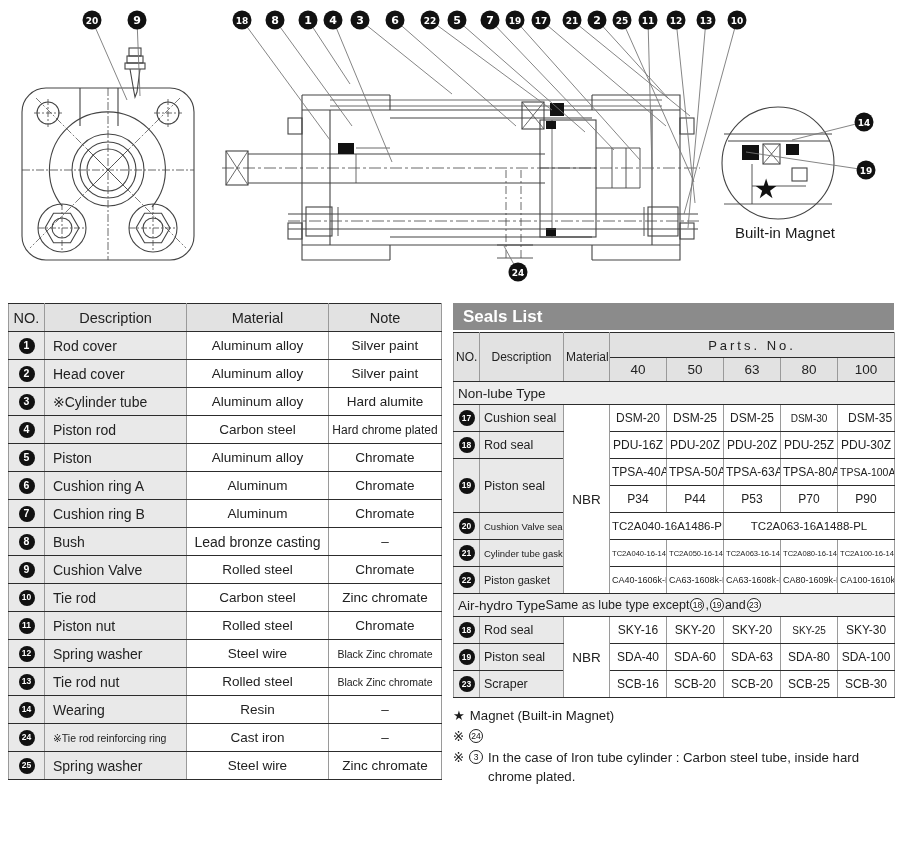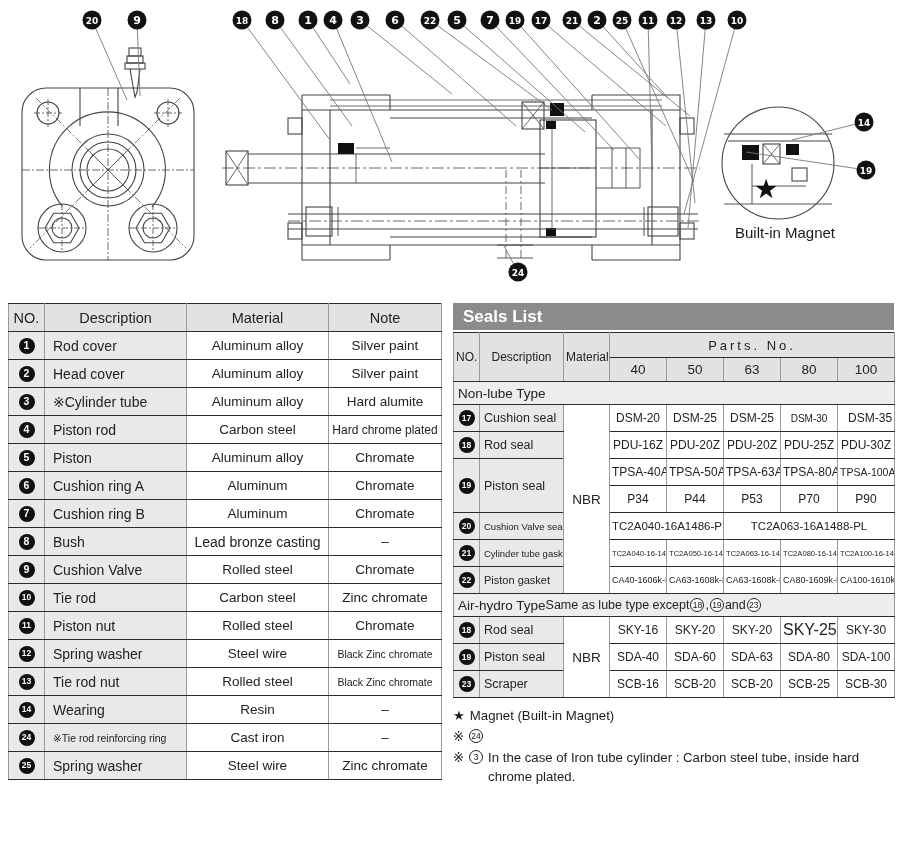--- a/index.html
+++ b/index.html
@@ -489,21 +489,21 @@
                 </div>
               </td>
             </tr>
             <tr>
               <td class="no-cell"><span class="cnum two">18</span></td>
               <td class="desc-cell" style="font-size: 12.5px;">Rod seal</td>
               <td class="mat-cell" rowspan="3">NBR</td>
               <td class="val-cell" style="font-size: 12px;">SKY-16</td>
               <td class="val-cell" style="font-size: 12px;">SKY-20</td>
               <td class="val-cell" style="font-size: 12px;">SKY-20</td>
-              <td class="val-cell" style="font-size: 16px;">SKY-25</td>
+              <td class="val-cell" style="font-size: 10px;">SKY-25</td>
               <td class="val-cell" style="font-size: 12px;">SKY-30</td>
             </tr>
             <tr>
               <td class="no-cell"><span class="cnum two">19</span></td>
               <td class="desc-cell" style="font-size: 12.5px;">Piston seal</td>
               <td class="val-cell" style="font-size: 12px;">SDA-40</td>
               <td class="val-cell" style="font-size: 12px;">SDA-60</td>
               <td class="val-cell" style="font-size: 12px;">SDA-63</td>
               <td class="val-cell" style="font-size: 12px;">SDA-80</td>
               <td class="val-cell" style="font-size: 12px;">SDA-100</td>

